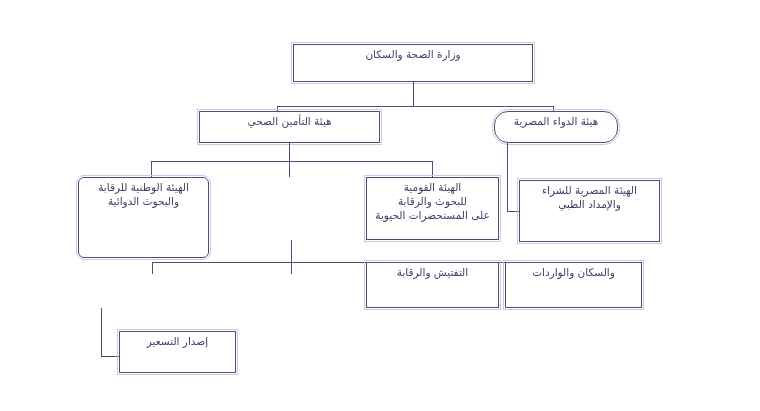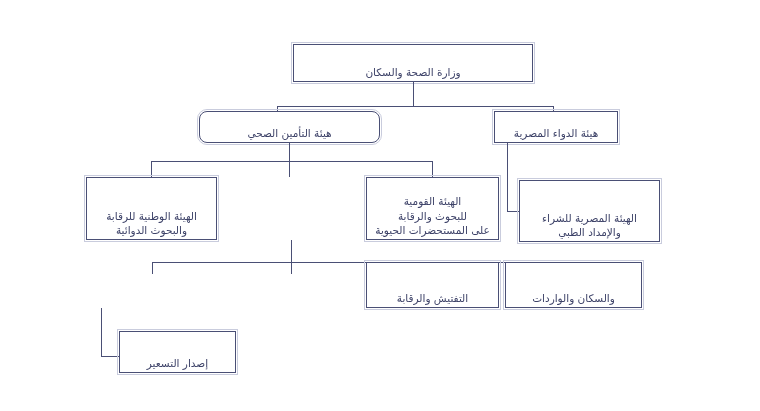--- a/index.html
+++ b/index.html
@@ -18,21 +18,21 @@
     overflow: hidden;
   }
   .org-box {
     position: absolute;
     box-sizing: border-box;
     background: #ffffff;
     border: 1px solid #4a4f75;
     outline: 1px solid #c9ccdd;
     outline-offset: 1px;
     display: flex;
-    align-items: flex-end;
+    align-items: flex-start;
     justify-content: center;
     text-align: center;
     color: #3d4268;
     font-size: 10.5px;
     line-height: 1.35;
     direction: rtl;
     padding: 2px 4px;
   }
   .org-box .label {
     display: block;
@@ -65,40 +65,40 @@
   </div>
 
   <div class="conn v" style="left:413px; top:82px; height:24px;"></div>
 
   <div class="conn h" style="left:277px; top:106px; width:277px;"></div>
 
   <div class="conn v" style="left:277px; top:106px; height:13px;"></div>
 
   <div class="conn v" style="left:553px; top:106px; height:13px;"></div>
 
-  <div class="org-box" style="left:199px; top:111px; width:181px; height:32px;border-radius:8px;">
+  <div class="org-box" style="left:199px; top:111px; width:181px; height:32px;">
     <span class="label">هيئة التأمين الصحي</span>
   </div>
 
-  <div class="org-box" style="left:494px; top:111px; width:124px; height:32px;">
+  <div class="org-box" style="left:494px; top:111px; width:124px; height:32px;border-radius:14px;">
     <span class="label">هيئة الدواء المصرية</span>
   </div>
 
   <div class="conn v" style="left:289px; top:143px; height:18px;"></div>
 
   <div class="conn h" style="left:151px; top:161px; width:281px;"></div>
 
   <div class="conn v" style="left:151px; top:161px; height:16px;"></div>
   <div class="conn v" style="left:289px; top:161px; height:16px;"></div>
   <div class="conn v" style="left:432px; top:161px; height:16px;"></div>
 
   <div class="conn v" style="left:507px; top:143px; height:68px;"></div>
   <div class="conn h" style="left:507px; top:211px; width:13px;"></div>
 
-  <div class="org-box" style="left:86px; top:177px; width:131px; height:63px;">
+  <div class="org-box" style="left:78px; top:177px; width:131px; height:81px;border-radius:6px;">
     <span class="label">الهيئة الوطنية للرقابة
 والبحوث الدوائية</span>
   </div>
 
 
   <div class="org-box" style="left:366px; top:177px; width:133px; height:63px;">
     <span class="label">الهيئة القومية
 للبحوث والرقابة
 على المستحضرات الحيوية</span>
   </div>

